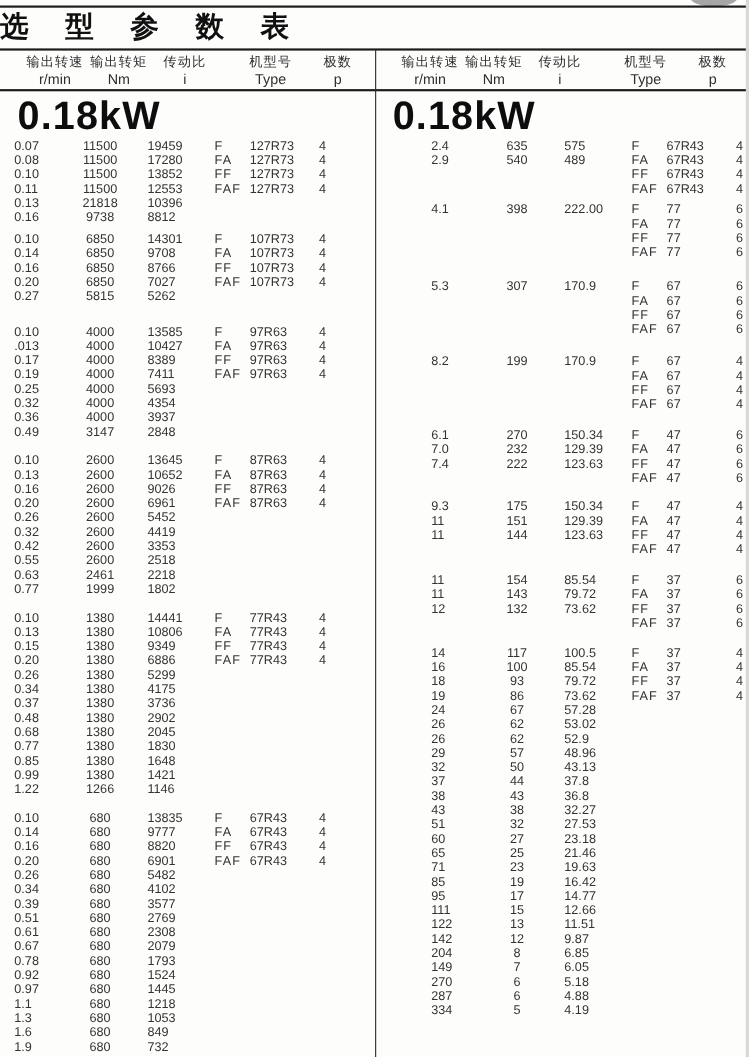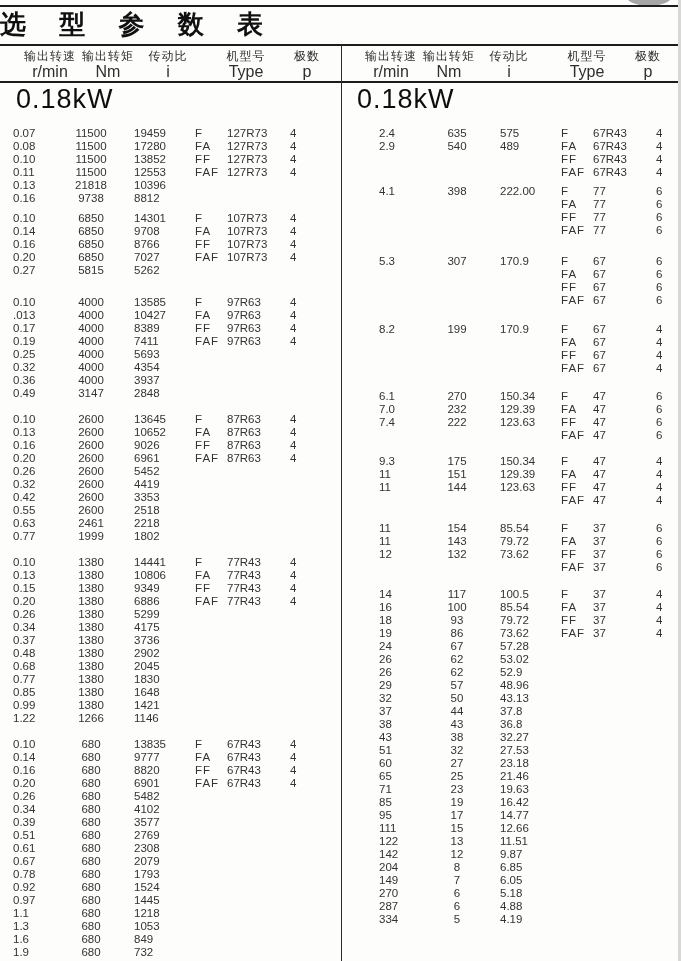--- a/index.html
+++ b/index.html
@@ -22,36 +22,36 @@
   .rule-mid{top:44px;height:2px;}
   .rule-hdr{top:81px;height:2px;}
   .vdivider{position:absolute;left:341px;top:45px;width:1px;height:916px;background:#2a2a2a;}
   .title{
     position:absolute;left:0;top:4px;width:681px;margin:0;
     text-align:left;font-size:26px;font-weight:bold;color:#101010;
     letter-spacing:13px;line-height:40px;white-space:nowrap;
   }
   .hcell{position:absolute;top:49px;text-align:center;color:#2e2e2e;}
   .hcn{font-size:12px;line-height:15px;letter-spacing:1px;}
-  .hunit{font-size:16px;line-height:15px;}
+  .hunit{font-size:13px;line-height:15px;}
   
   .h-l1{left:14px;width:72px;}
   .h-l2{left:78px;width:60px;}
   .h-l3{left:138px;width:60px;}
   .h-l4{left:216px;width:60px;}
   .h-l5{left:287px;width:40px;}
   
   .h-r1{left:355px;width:72px;}
   .h-r2{left:419px;width:60px;}
   .h-r3{left:479px;width:60px;}
   .h-r4{left:557px;width:60px;}
   .h-r5{left:628px;width:40px;}
   .power{
     position:absolute;top:84px;margin:0;
-    font-size:27px;font-weight:normal;color:#0d0d0d;letter-spacing:1px;
+    font-size:36px;font-weight:bold;color:#0d0d0d;letter-spacing:1px;
   }
   .power-left{left:16px;}
   .power-right{left:357px;}
   .panel-body{position:absolute;top:127px;width:340px;}
   .panel-left{left:0;}
   .panel-right{left:341px;}
   .group{margin-bottom:13px;}
   .panel-left  .group:nth-child(1){margin-bottom:7px;}
   .panel-left  .group:nth-child(2){margin-bottom:19px;}
   .panel-right .group:nth-child(1){margin-bottom:6px;}
@@ -59,21 +59,21 @@
   .panel-right .group:nth-child(3){margin-bottom:16px;}
   .panel-right .group:nth-child(4){margin-bottom:15px;}
   .panel-right .group:nth-child(6){margin-bottom:15px;}
   .panel-right .group:nth-child(7){margin-bottom:14px;}
   .row{
     display:grid;
     grid-template-columns:48px 60px 68px 38px 58px 24px;
     height:13px;line-height:13px;font-size:11.5px;color:#333;
   }
   .panel-left  .row{padding-left:13px;}
-  .panel-right .row{padding-left:38px;}
+  .panel-right .row{padding-left:51px;}
   .c{white-space:nowrap;}
   .c0{text-align:left;}
   .c1{text-align:center;}
   .c2{text-align:left;padding-left:13px;}
   .c3{text-align:left;padding-left:6px;letter-spacing:1px;}
   .c4{text-align:left;}
   .c5{text-align:left;padding-left:5px;}
 </style>
 </head>
 <body>

